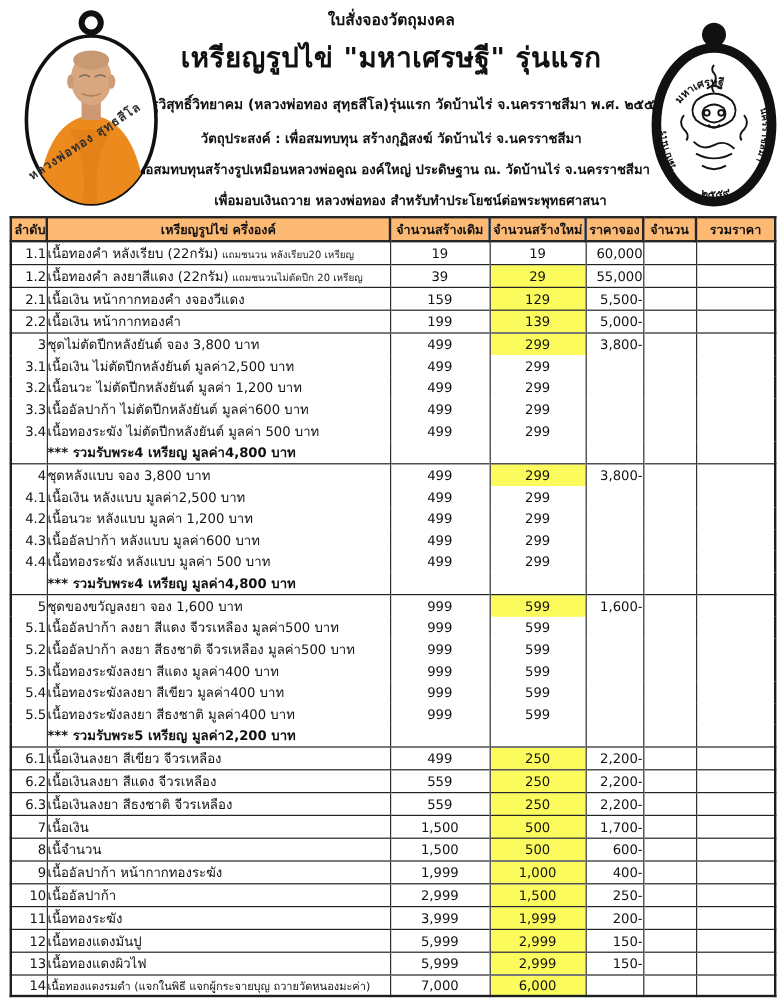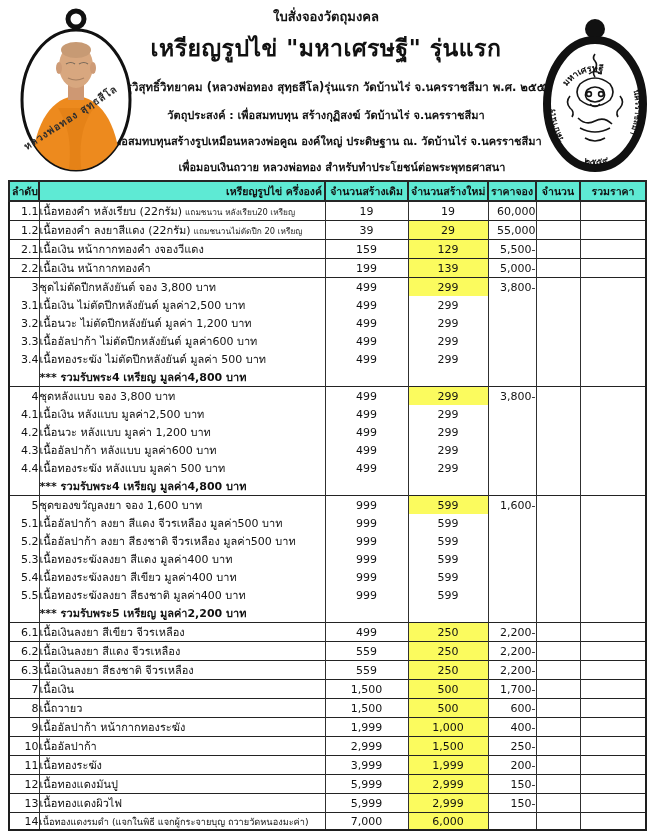--- a/index.html
+++ b/index.html
@@ -16,21 +16,21 @@
   .p2{margin-top:8px;font-size:11px;font-weight:bold;}
   .p3{margin-top:8px;font-size:11px;font-weight:bold;padding-left:32px;}
 
   .monk{position:absolute;left:12px;top:8px;width:128px;height:168px;}
   .amulet{position:absolute;left:540px;top:16px;width:110px;height:162px;}
 
   
   table.order{position:absolute;left:8px;top:180px;width:637px;
     border-collapse:collapse;table-layout:fixed;border:2.5px solid #1e1e1e;}
   table.order th{border:2px solid #262626;font-size:10.5px;font-weight:bold;
-    height:18px;padding:0 2px;background:#5eead4;white-space:nowrap;overflow:hidden;}
+    height:18px;padding:0 2px;background:#fdba74;white-space:nowrap;overflow:hidden;}
   table.order td{height:16.05px;padding:0;font-size:11px;
     border-left:1.5px solid #303030;border-right:1.5px solid #303030;border-top:0;border-bottom:0;
     white-space:nowrap;overflow:hidden;}
   tr.sep td{border-top:1.7px solid #232323;}
   .hl{background:#FBFB5E;}
   td.c0{text-align:right;font-size:10.5px;}
   td.c1{padding:0 3px;}
   td.c2,td.c3{text-align:center;}
   td.c4{text-align:right;padding-right:5px;font-size:10.5px;}
   .dmain{font-size:11px;}
@@ -129,21 +129,21 @@
         <col style="width:286px">
         <col style="width:83px">
       <col style="width:80px">
         <col style="width:48px">
         <col style="width:44px">
         <col style="width:66px">
     </colgroup>
     <thead>
       <tr>
         <th>ลำดับ</th>
-        <th style="text-align:right">เหรียญรูปไข่ ครึ่งองค์</th>
+        <th style="text-align:center">เหรียญรูปไข่ ครึ่งองค์</th>
         <th>จำนวนสร้างเดิม</th>
         <th class="hl">จำนวนสร้างใหม่</th>
         <th>ราคาจอง</th>
         <th>จำนวน</th>
         <th>รวมราคา</th>
       </tr>
     </thead>
     <tbody id="tbody">
         <tr class="sep">
           <td class="c0">1.1</td>
@@ -383,21 +383,21 @@
           <td class="c0">7</td>
           <td class="c1"><span class="dmain">เนื้อเงิน</span></td>
           <td class="c2">1,500</td>
           <td class="c3 hl">500</td>
           <td class="c4">1,700-</td>
           <td class="c5"></td>
           <td class="c6"></td>
         </tr>
         <tr class="sep">
           <td class="c0">8</td>
-          <td class="c1"><span class="dmain">เนื้ถวายว</span></td>
+          <td class="c1"><span class="dmain">เนื้จำนวน</span></td>
           <td class="c2">1,500</td>
           <td class="c3 hl">500</td>
           <td class="c4">600-</td>
           <td class="c5"></td>
           <td class="c6"></td>
         </tr>
         <tr class="sep">
           <td class="c0">9</td>
           <td class="c1"><span class="dmain">เนื้ออัลปาก้า หน้ากากทองระฆัง</span></td>
           <td class="c2">1,999</td>

